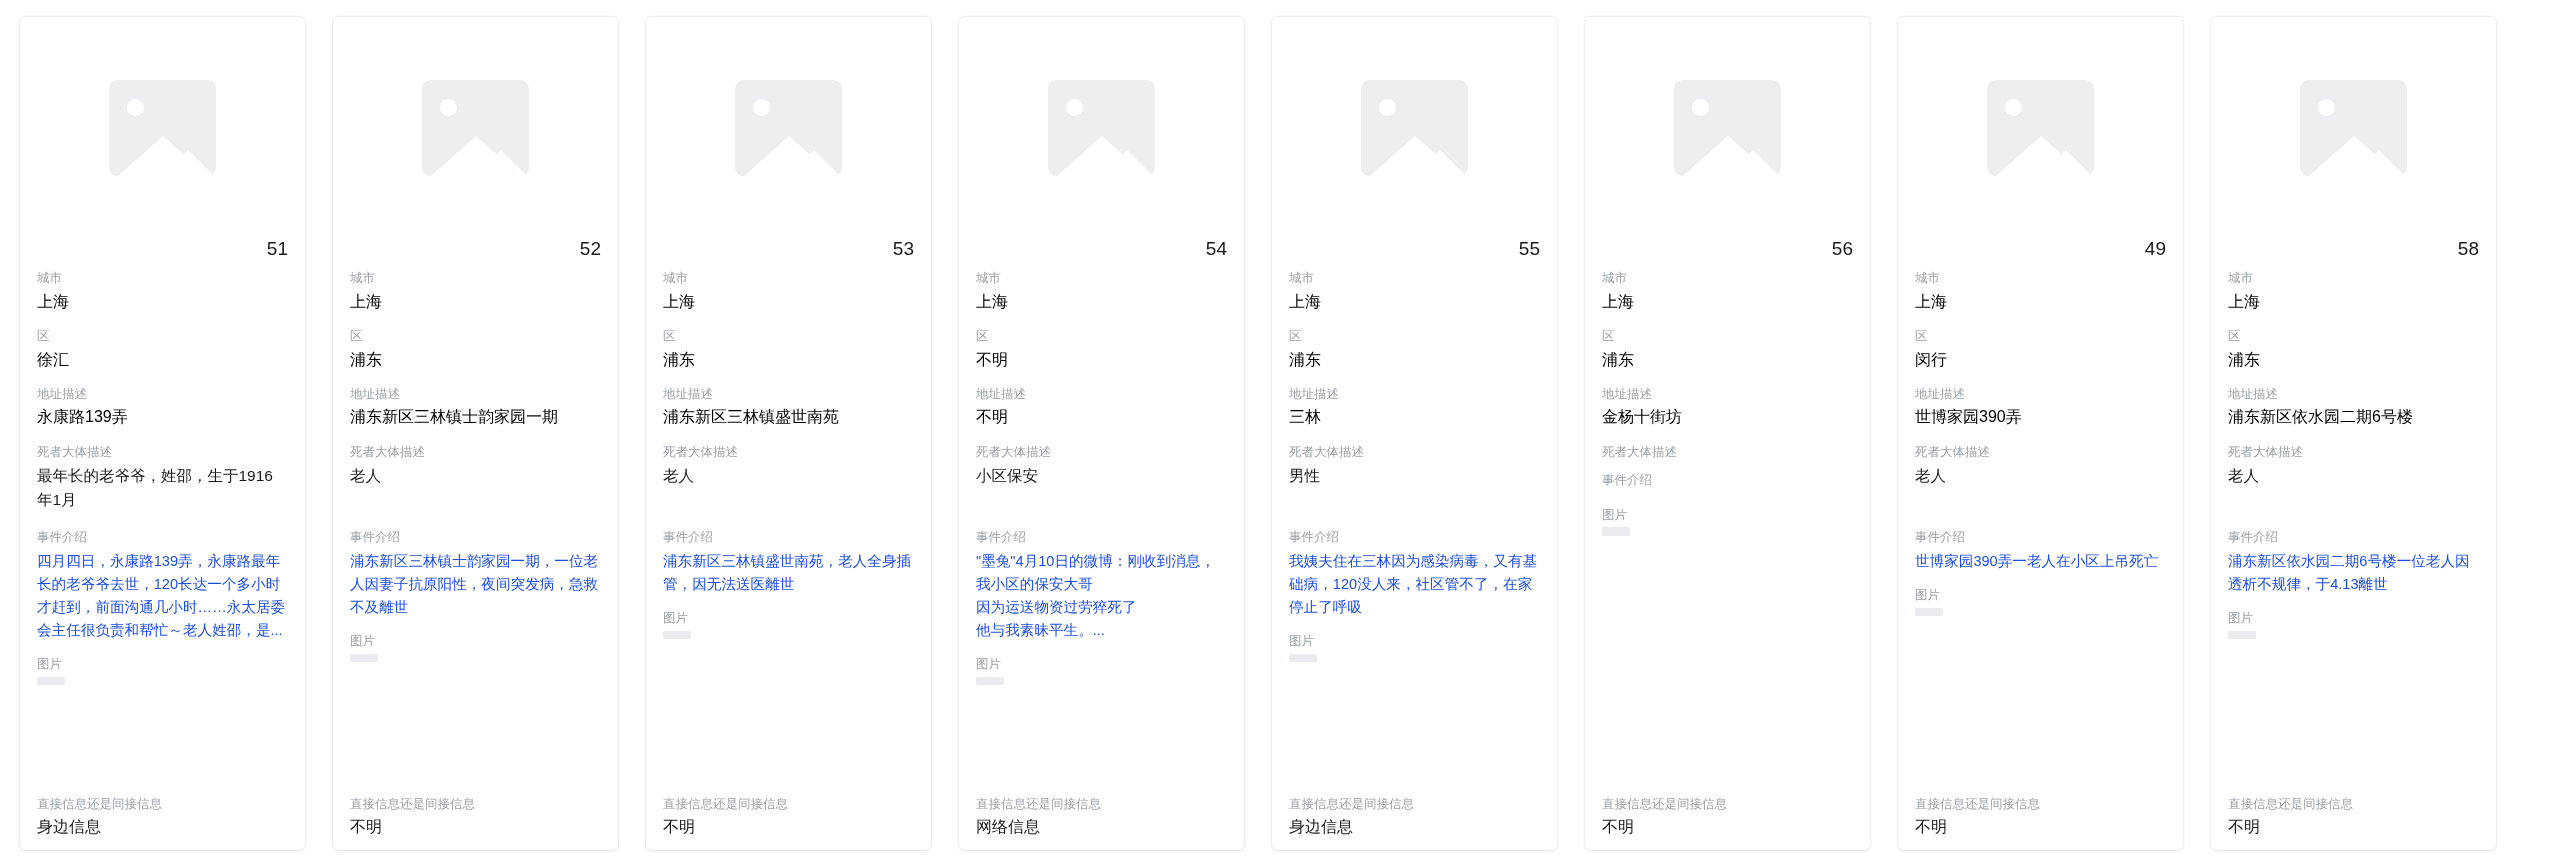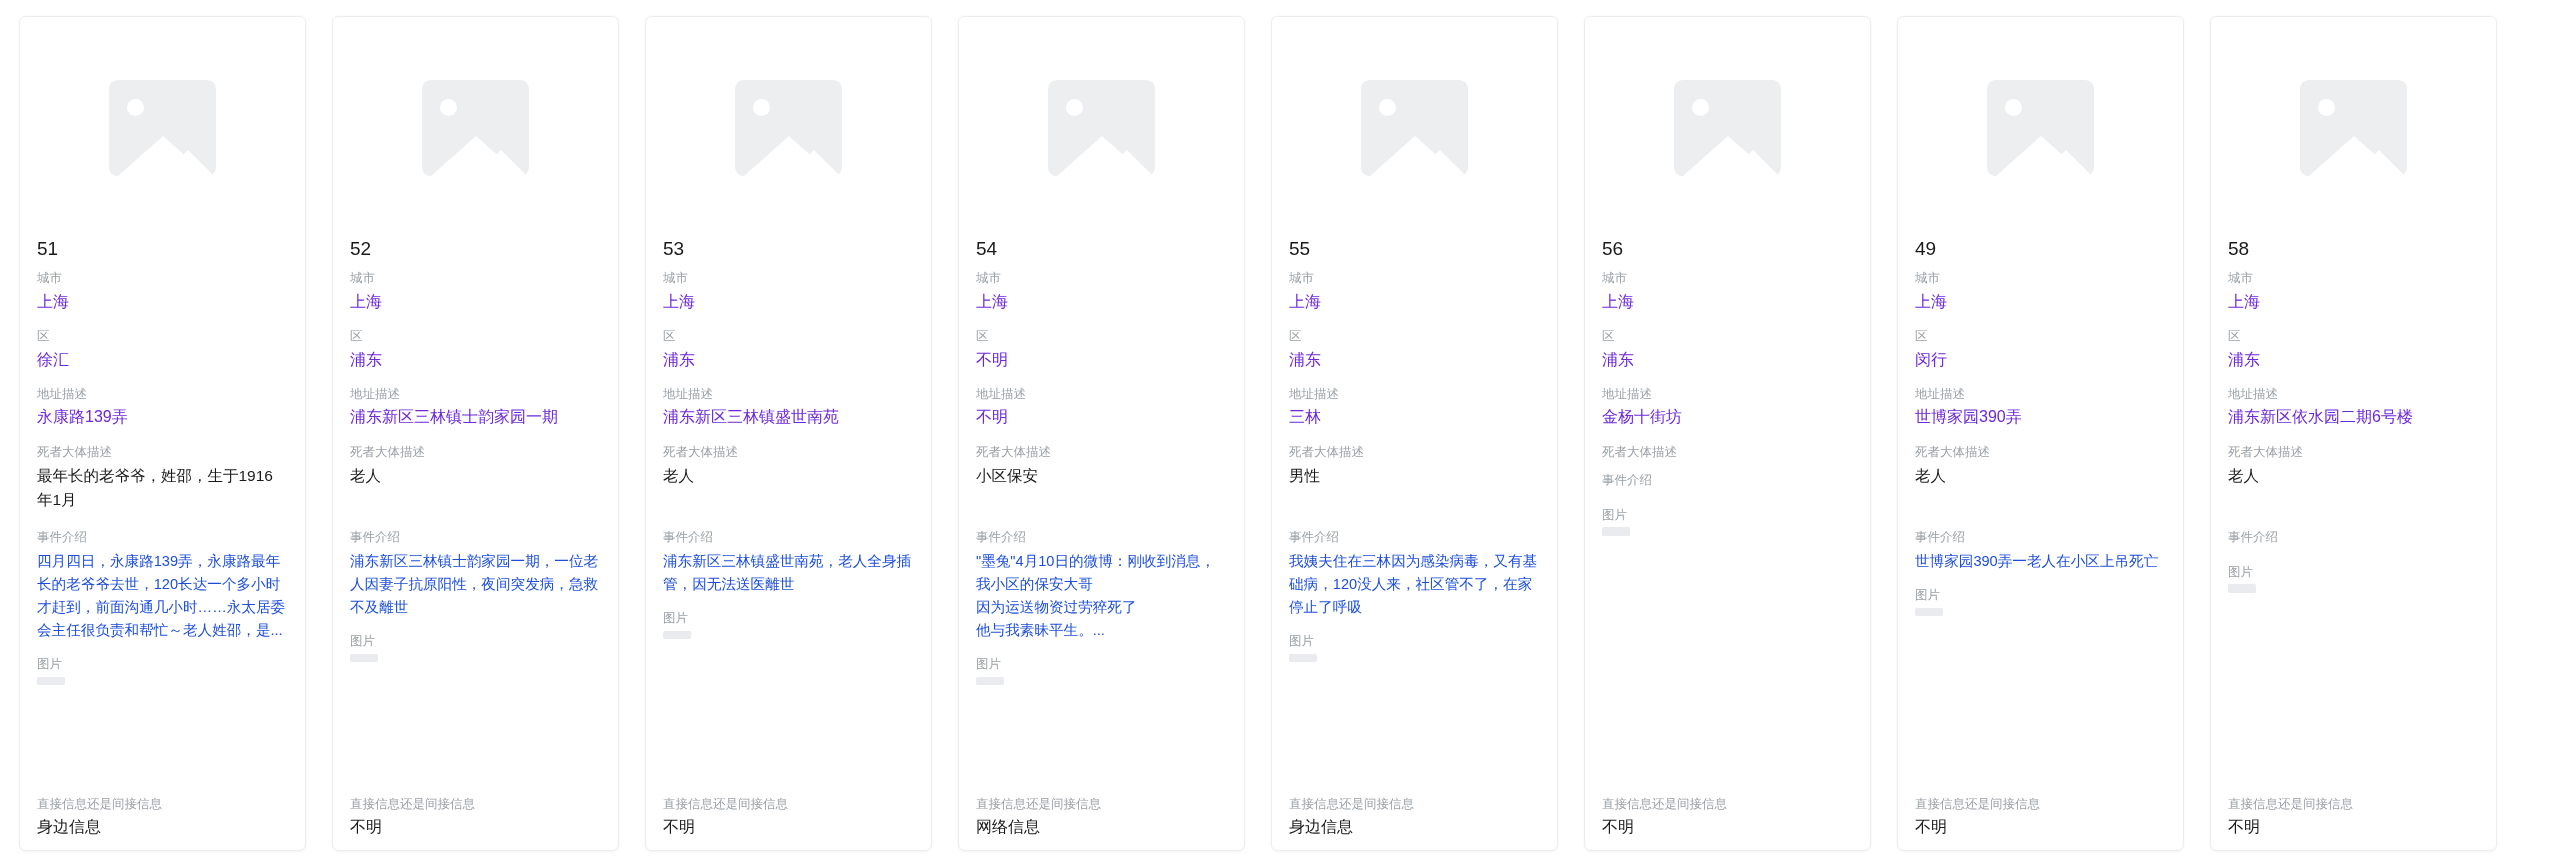--- a/index.html
+++ b/index.html
@@ -81,30 +81,31 @@
     flex-direction: column;
     flex: 1 1 auto;
     min-height: 0;
   }
   .card-id {
     font-size: 19px;
     color: #1a1a1a;
     font-weight: 400;
     margin-bottom: 12px;
     line-height: 1.1;
+    text-align: right;
   }
   .field-label {
     font-size: 12.5px;
     color: #9aa0a6;
     margin-bottom: 4.3px;
     line-height: 1.2;
   }
   .field-value {
     font-size: 16px;
-    color: #6d28d9;
+    color: #000000;
     margin-bottom: 17px;
     line-height: 1.35;
     word-break: break-word;
   }
   .desc-value {
     font-size: 15.5px;
     color: #1a1a1a;
     line-height: 1.5;
     margin-bottom: 0;
     word-break: break-word;
@@ -449,20 +450,21 @@
       <div class="field-value">浦东</div>
 
       <div class="field-label">地址描述</div>
       <div class="field-value">浦东新区依水园二期6号楼</div>
 
       <div class="field-label">死者大体描述</div>
       <div class="desc-value death-block">老人</div>
 
       <div class="intro-block">
         <div class="field-label">事件介绍</div>
+        <div class="intro-value">浦东新区依水园二期6号楼一位老人因透析不规律，于4.13離世</div>
       </div>
 
       <div class="img-field">
         <div class="field-label">图片</div>
         <div class="img-thumb"></div>
       </div>
 
       <div class="spacer"></div>
 
       <div class="source-block">

